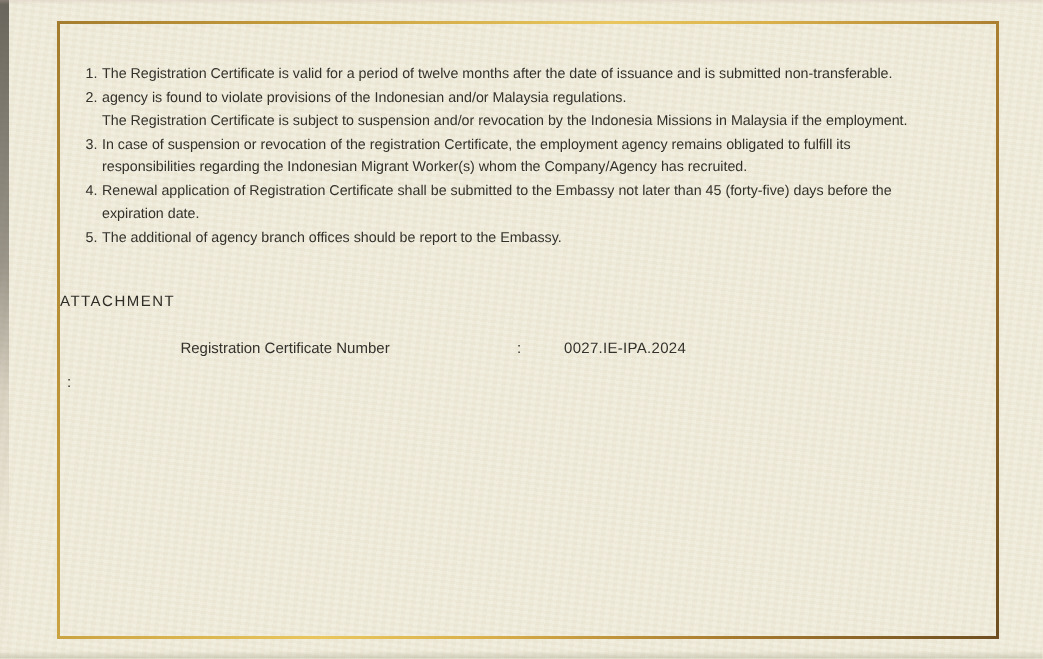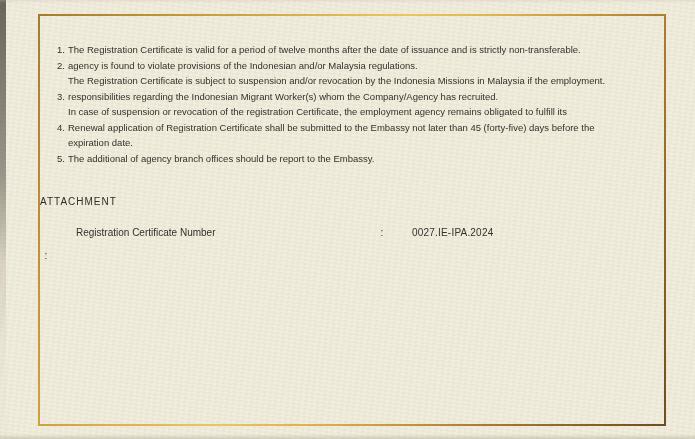--- a/index.html
+++ b/index.html
@@ -85,23 +85,22 @@
     width: 100%;
     font-size: 10px;
   }
   .field-row {
     display: flex;
     line-height: 15px;
     margin-bottom: 8px;
   }
   .field-label {
     width: 300px;
-    text-align: left;
+    text-align: center;
     white-space: nowrap;
-    padding-left: 36px;
   }
   .field-sep {
     width: 12px;
     text-align: center;
   }
   .field-value {
     margin-left: 24px;
     letter-spacing: 0.2px;
     white-space: nowrap;
   }
@@ -145,37 +144,37 @@
 <div class="paper"></div>
 
 <div class="frame">
   <div class="frame-content">
 
     <div class="notes">
 
       <div class="note-item">
         <span class="note-num">1.</span>
         <div class="note-text">
-          <div class="note-line">The Registration Certificate is valid for a period of twelve months after the date of issuance and is strictly non-transferable.</div>
+          <div class="note-line">The Registration Certificate is valid for a period of twelve months after the date of issuance and is submitted non-transferable.</div>
         </div>
       </div>
 
       <div class="note-item">
         <span class="note-num">2.</span>
         <div class="note-text">
           <div class="note-line">agency is found to violate provisions of the Indonesian and/or Malaysia regulations.</div>
           <div class="note-line">The Registration Certificate is subject to suspension and/or revocation by the Indonesia Missions in Malaysia if the employment.</div>
         </div>
       </div>
 
       <div class="note-item">
         <span class="note-num">3.</span>
         <div class="note-text">
+          <div class="note-line">In case of suspension or revocation of the registration Certificate, the employment agency remains obligated to fulfill its</div>
           <div class="note-line">responsibilities regarding the Indonesian Migrant Worker(s) whom the Company/Agency has recruited.</div>
-          <div class="note-line">In case of suspension or revocation of the registration Certificate, the employment agency remains obligated to fulfill its</div>
         </div>
       </div>
 
       <div class="note-item">
         <span class="note-num">4.</span>
         <div class="note-text">
           <div class="note-line">Renewal application of Registration Certificate shall be submitted to the Embassy not later than 45 (forty-five) days before the</div>
           <div class="note-line">expiration date.</div>
         </div>
       </div>

